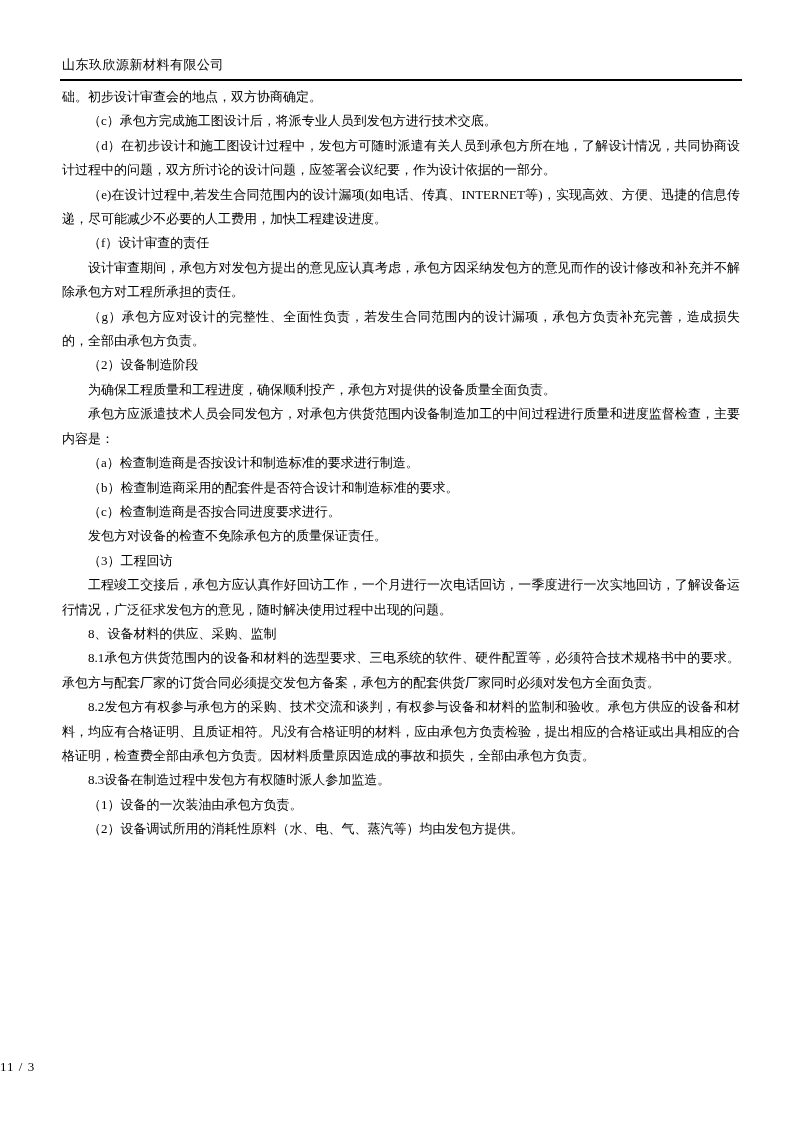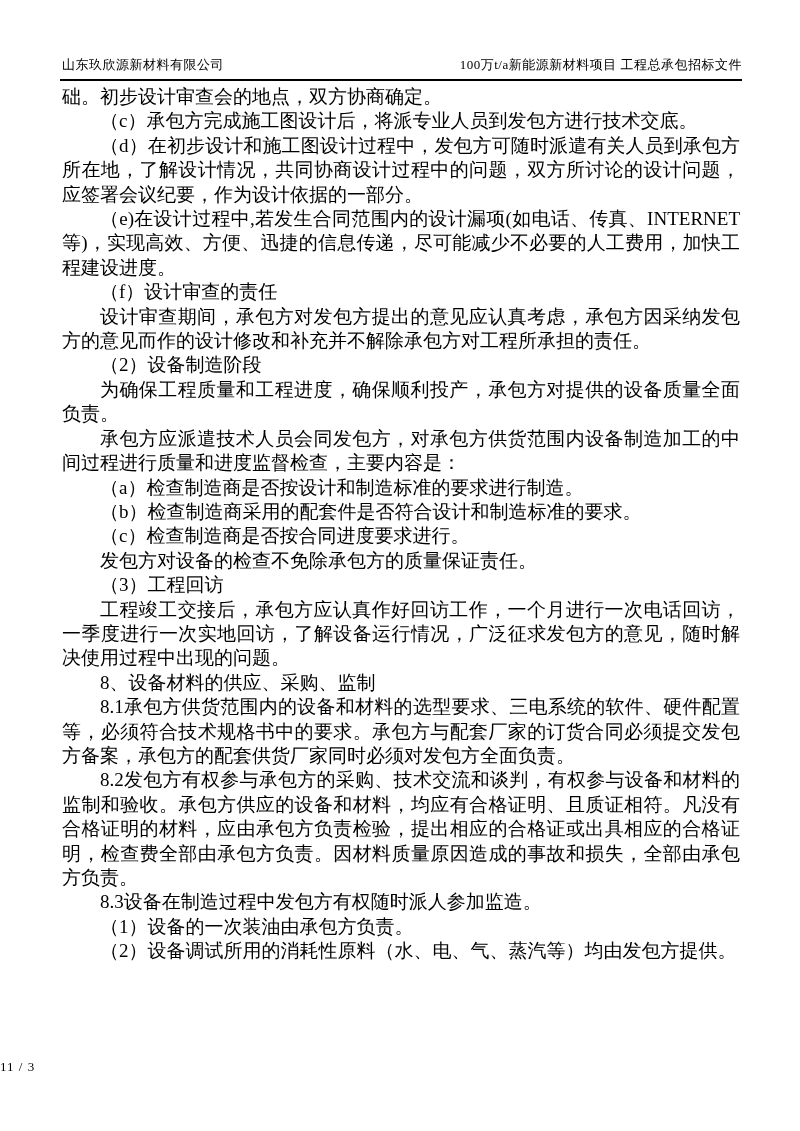--- a/index.html
+++ b/index.html
@@ -35,21 +35,21 @@
     left: 60px;
     right: 58px;
     height: 0;
     border-top: 2px solid #000000;
   }
   .doc-body {
     position: absolute;
     top: 79px;
     left: 62px;
     width: 678px;
-    font-size: 19px;
+    font-size: 13px;
     line-height: 24.4px;
     text-align: justify;
     text-justify: inter-ideograph;
   }
   .para {
     margin: 0;
     padding: 0;
     text-indent: 2em;
   }
   .para.no-indent {
@@ -64,30 +64,30 @@
     font-size: 13px;
     letter-spacing: 1px;
   }
 </style>
 </head>
 <body>
 
 <div class="page">
   <div class="header">
     <span>山东玖欣源新材料有限公司</span>
-    <span>100万t/a新能源新材料项目  工程总承包招标文件</span>
   </div>
   <div class="header-rule"></div>
   <div class="doc-body">
       <p class="para no-indent">础。初步设计审查会的地点，双方协商确定。</p>
       <p class="para">（c）承包方完成施工图设计后，将派专业人员到发包方进行技术交底。</p>
       <p class="para">（d）在初步设计和施工图设计过程中，发包方可随时派遣有关人员到承包方所在地，了解设计情况，共同协商设计过程中的问题，双方所讨论的设计问题，应签署会议纪要，作为设计依据的一部分。</p>
       <p class="para">（e)在设计过程中,若发生合同范围内的设计漏项(如电话、传真、INTERNET等)，实现高效、方便、迅捷的信息传递，尽可能减少不必要的人工费用，加快工程建设进度。</p>
       <p class="para">（f）设计审查的责任</p>
       <p class="para">设计审查期间，承包方对发包方提出的意见应认真考虑，承包方因采纳发包方的意见而作的设计修改和补充并不解除承包方对工程所承担的责任。</p>
+      <p class="para">（g）承包方应对设计的完整性、全面性负责，若发生合同范围内的设计漏项，承包方负责补充完善，造成损失的，全部由承包方负责。</p>
       <p class="para">（2）设备制造阶段</p>
       <p class="para">为确保工程质量和工程进度，确保顺利投产，承包方对提供的设备质量全面负责。</p>
       <p class="para">承包方应派遣技术人员会同发包方，对承包方供货范围内设备制造加工的中间过程进行质量和进度监督检查，主要内容是：</p>
       <p class="para">（a）检查制造商是否按设计和制造标准的要求进行制造。</p>
       <p class="para">（b）检查制造商采用的配套件是否符合设计和制造标准的要求。</p>
       <p class="para">（c）检查制造商是否按合同进度要求进行。</p>
       <p class="para">发包方对设备的检查不免除承包方的质量保证责任。</p>
       <p class="para">（3）工程回访</p>
       <p class="para">工程竣工交接后，承包方应认真作好回访工作，一个月进行一次电话回访，一季度进行一次实地回访，了解设备运行情况，广泛征求发包方的意见，随时解决使用过程中出现的问题。</p>
       <p class="para">8、设备材料的供应、采购、监制</p>

